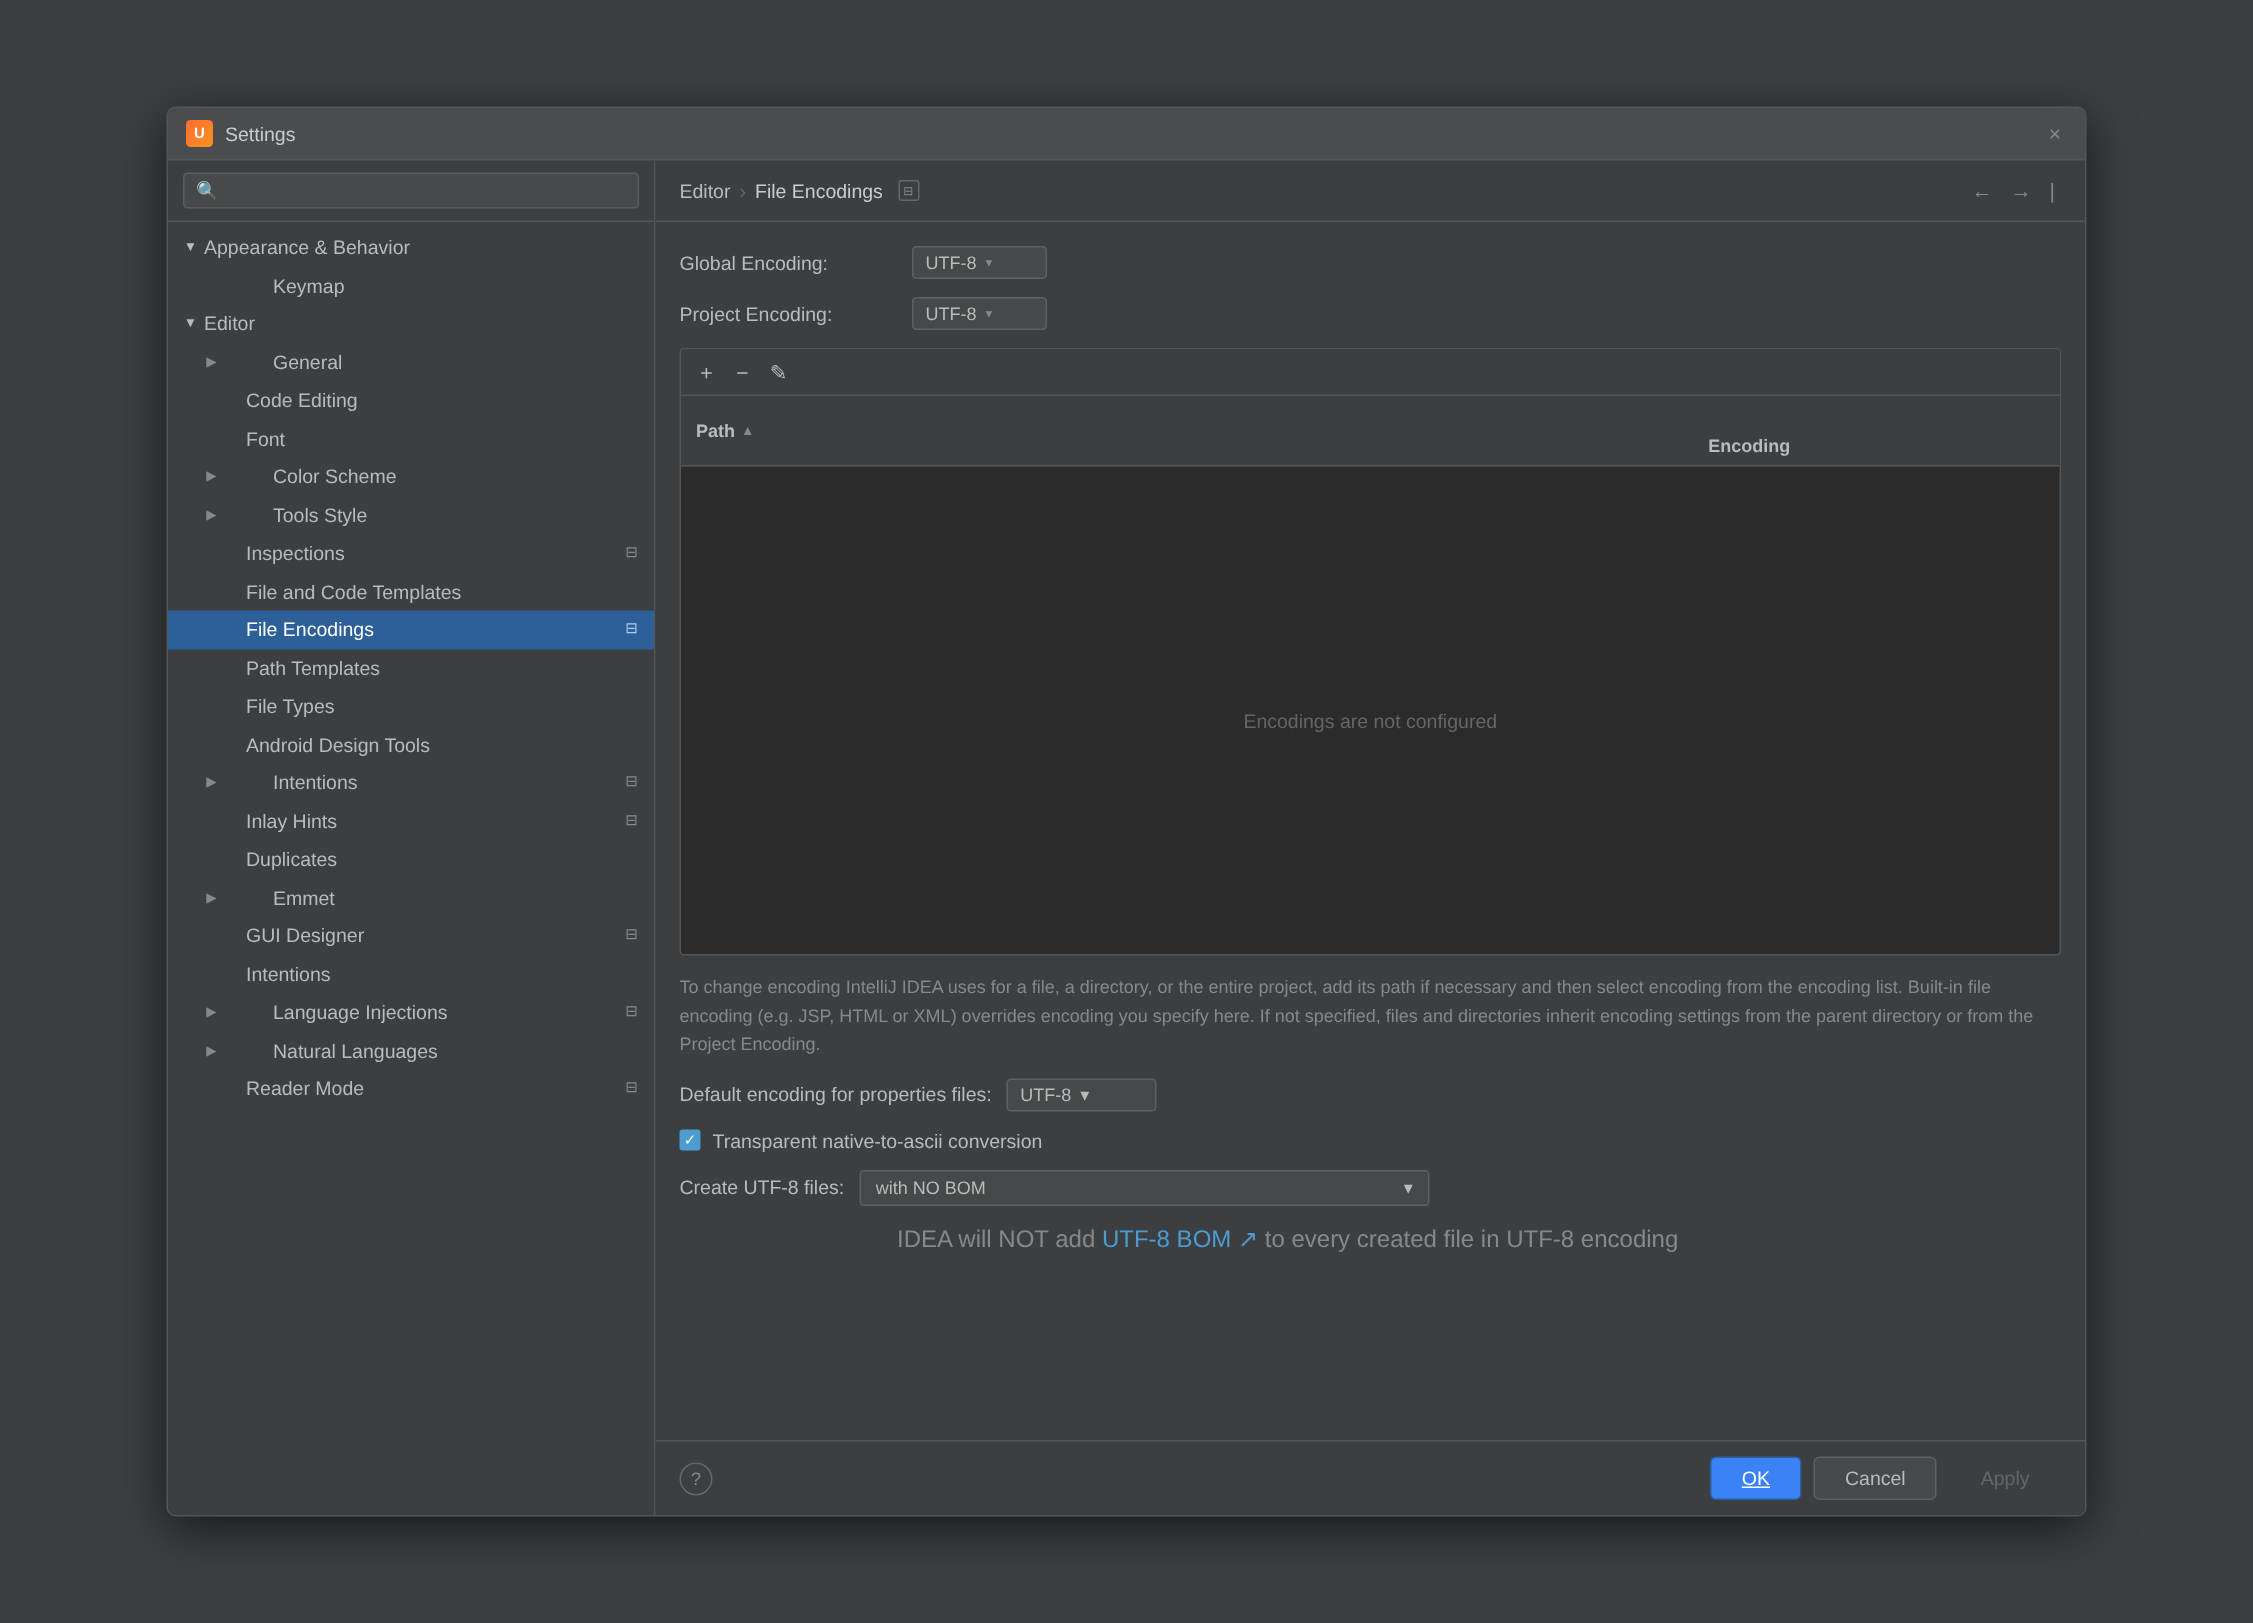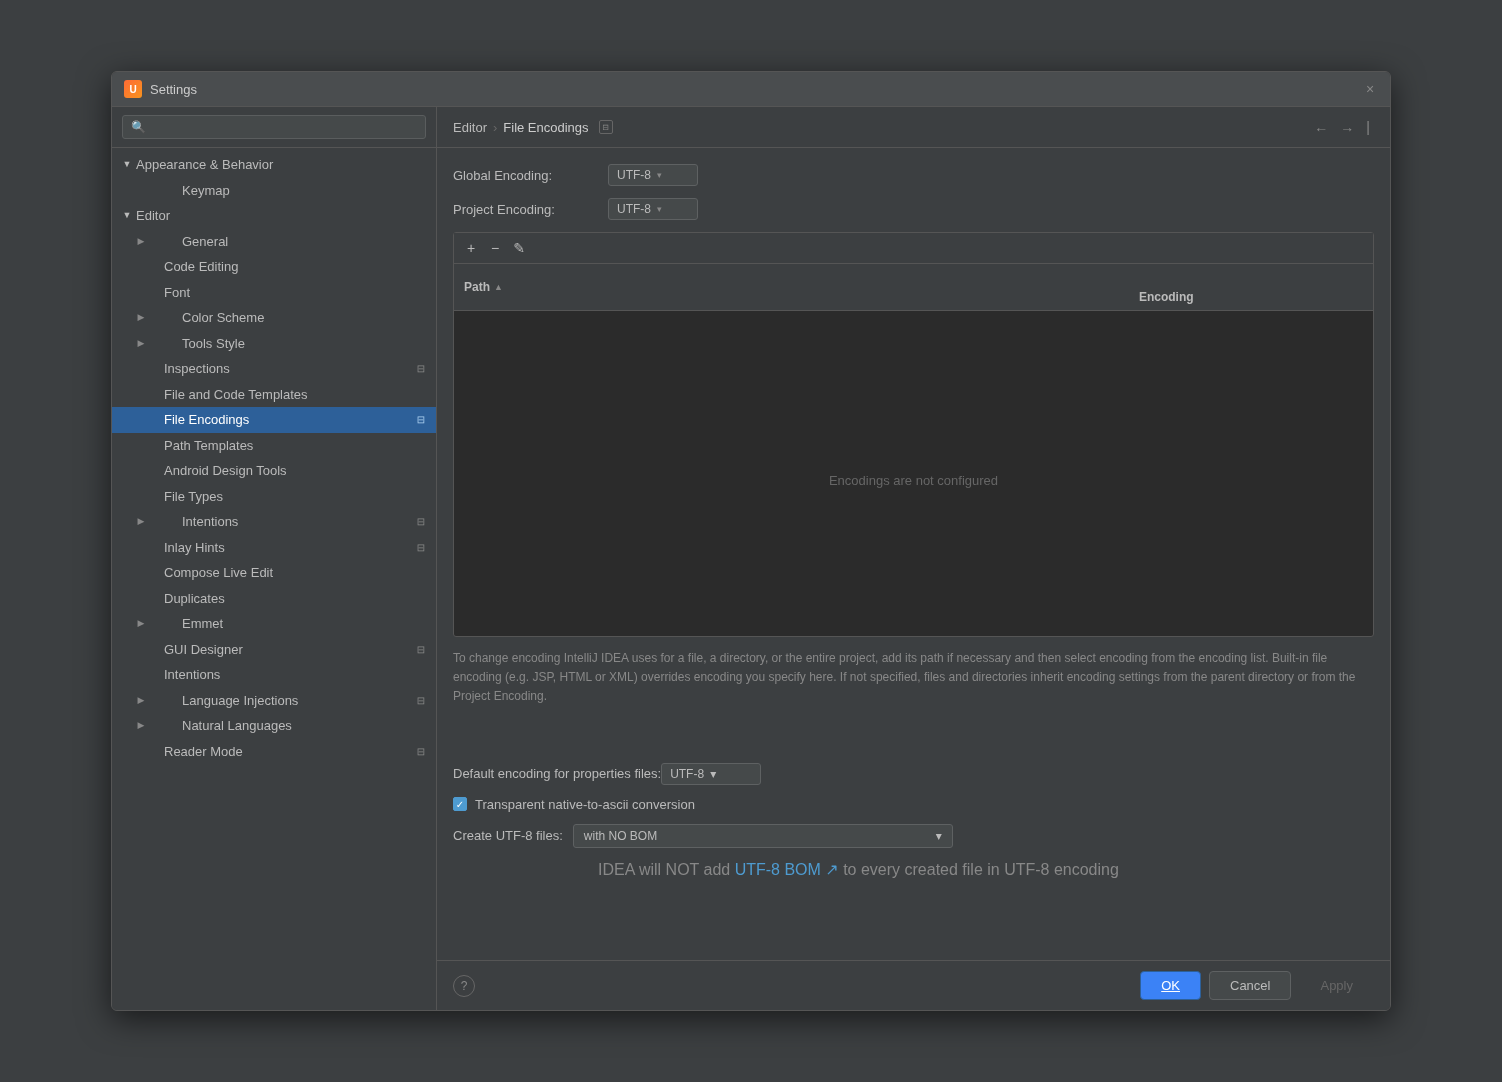--- a/index.html
+++ b/index.html
@@ -278,22 +278,21 @@
       margin-top: 14px;
     }
     .info-text {
       color: #888;
       font-size: 12px;
       line-height: 1.6;
     }
     .properties-row {
       display: flex;
       align-items: center;
-      gap: 0;
-      margin-top: 44px;
+      gap: 10px;
     }
     .properties-label {
       color: #bbb;
       font-size: 13px;
       white-space: nowrap;
     }
     .dropdown-btn2 {
       background: #45494a;
       border: 1px solid #5e6162;
       border-radius: 3px;
@@ -469,39 +468,35 @@
             <span class="arrow"></span>
             <span class="item-label">File Encodings</span>
             <span class="badge-icon">⊟</span>
           </div>
           <div class="tree-item indent-2">
             <span class="arrow"></span>
             <span class="item-label">Path Templates</span>
           </div>
           <div class="tree-item indent-2">
             <span class="arrow"></span>
+            <span class="item-label">File Types</span>
+          </div>
+          <div class="tree-item indent-2">
+            <span class="arrow"></span>
             <span class="item-label">Android Design Tools</span>
-          </div>
-          <div class="tree-item indent-2">
-            <span class="arrow"></span>
-            <span class="item-label">File Types</span>
           </div>
           <div class="tree-item indent-1">
             <span class="arrow">▶</span>
             <span class="item-label">Intentions</span>
             <span class="badge-icon">⊟</span>
           </div>
           <div class="tree-item indent-2">
             <span class="arrow"></span>
             <span class="item-label">Inlay Hints</span>
             <span class="badge-icon">⊟</span>
-          </div>
-          <div class="tree-item indent-2">
-            <span class="arrow"></span>
-            <span class="item-label">Compose Live Edit</span>
           </div>
           <div class="tree-item indent-2">
             <span class="arrow"></span>
             <span class="item-label">Duplicates</span>
           </div>
           <div class="tree-item indent-1">
             <span class="arrow">▶</span>
             <span class="item-label">Emmet</span>
           </div>
           <div class="tree-item indent-2">

